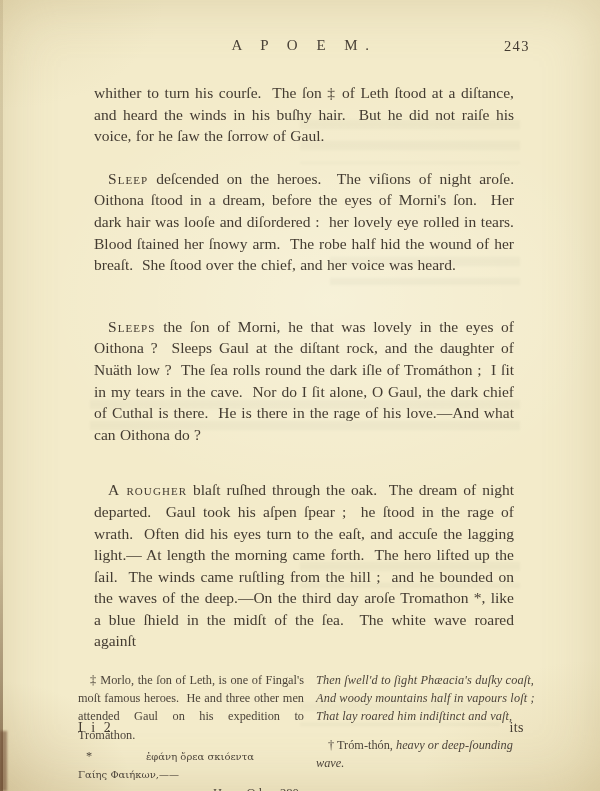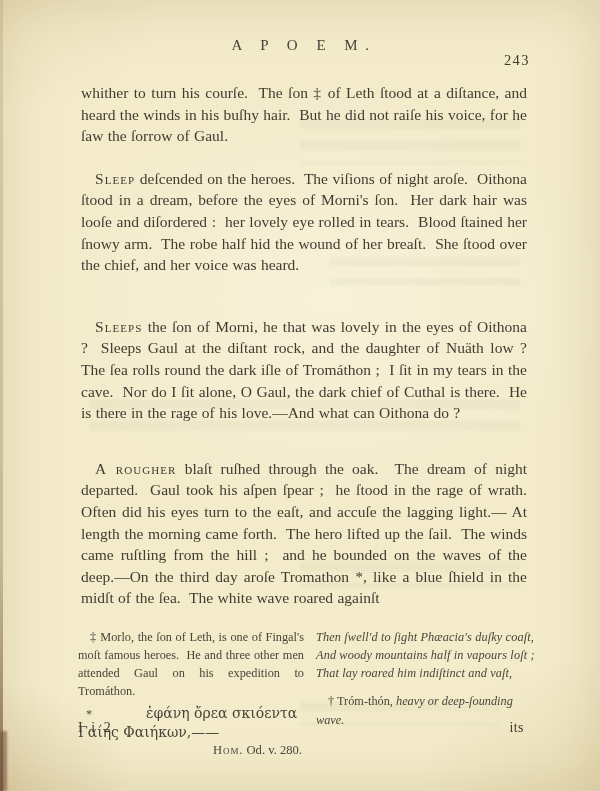--- a/index.html
+++ b/index.html
@@ -32,33 +32,33 @@
   
   .smudge {
     position:absolute; opacity:0.10; filter:blur(1.1px); pointer-events:none;
     background:repeating-linear-gradient(to bottom,
       rgba(120,130,105,0.0) 0px, rgba(120,130,105,0.55) 4px,
       rgba(120,130,105,0.55) 9px, rgba(120,130,105,0.0) 13px, rgba(120,130,105,0.0) 21px);
   }
   .content { position:absolute; left:78px; top:36px; width:452px; }
   .header { position:relative; height:26px; text-align:center; }
   .title { font-size:15px; letter-spacing:0.50em; color:#4a4238; }
-  .pagenum { position:absolute; right:0px; top:16px; font-size:14.5px; letter-spacing:0.10em; }
+  .pagenum { position:absolute; right:0px; top:2px; font-size:14.5px; letter-spacing:0.10em; }
   .bodytext { margin-top:20px; font-size:15.5px; line-height:21.6px; text-align:justify; }
-  .bodytext p { margin:3px; text-indent:14px; white-space:pre-wrap; word-spacing:0.5px; }
+  .bodytext p { margin:16px; text-indent:14px; white-space:pre-wrap; word-spacing:0.5px; }
   .bodytext p.first { text-indent:0; }
   .bodytext p.gap-sm { margin-bottom:21px; }
   .bodytext p.gap-lg { margin-bottom:40px; }
   .bodytext p.gap-md { margin-bottom:34px; }
   .smallcaps { font-variant:small-caps; letter-spacing:0.07em; }
   .footnotes { display:flex; gap:12px; margin-top:19px; font-size:12.3px; line-height:18.2px; color:#4c443a; }
   .fn-left  { width:226px; }
   .fn-left .fn-note { text-align:justify; text-indent:12px; white-space:pre-wrap; margin:0; }
   .fn-right { width:214px; }
-  .greek { font-family:"DejaVu Serif",serif; font-size:14px; }
+  .greek { font-family:"DejaVu Serif",serif; font-size:10px; }
   .greek-row1 { display:flex; align-items:baseline; margin-top:3px; }
   .greek-row1 .marker { width:60px; padding-left:8px; font-family:"Liberation Serif",serif; font-size:12.3px; }
   .greek-row3 { padding-left:42px; }
   .citation { text-align:right; padding-right:2px; font-size:12.6px; }
   .verse-line { white-space:nowrap; letter-spacing:0.01em;font-style:italic; }
   .fn-note-right { text-indent:12px; margin-top:10px; }
   .italic { font-style:italic; }
   .footer { position:absolute; left:78px; top:720px; width:452px; font-size:14px; }
   .signature { position:absolute; left:0; width:100%; text-align:left; letter-spacing:0.18em; }
   .catchword { position:absolute; right:6px; top:0; letter-spacing:0.03em; }

